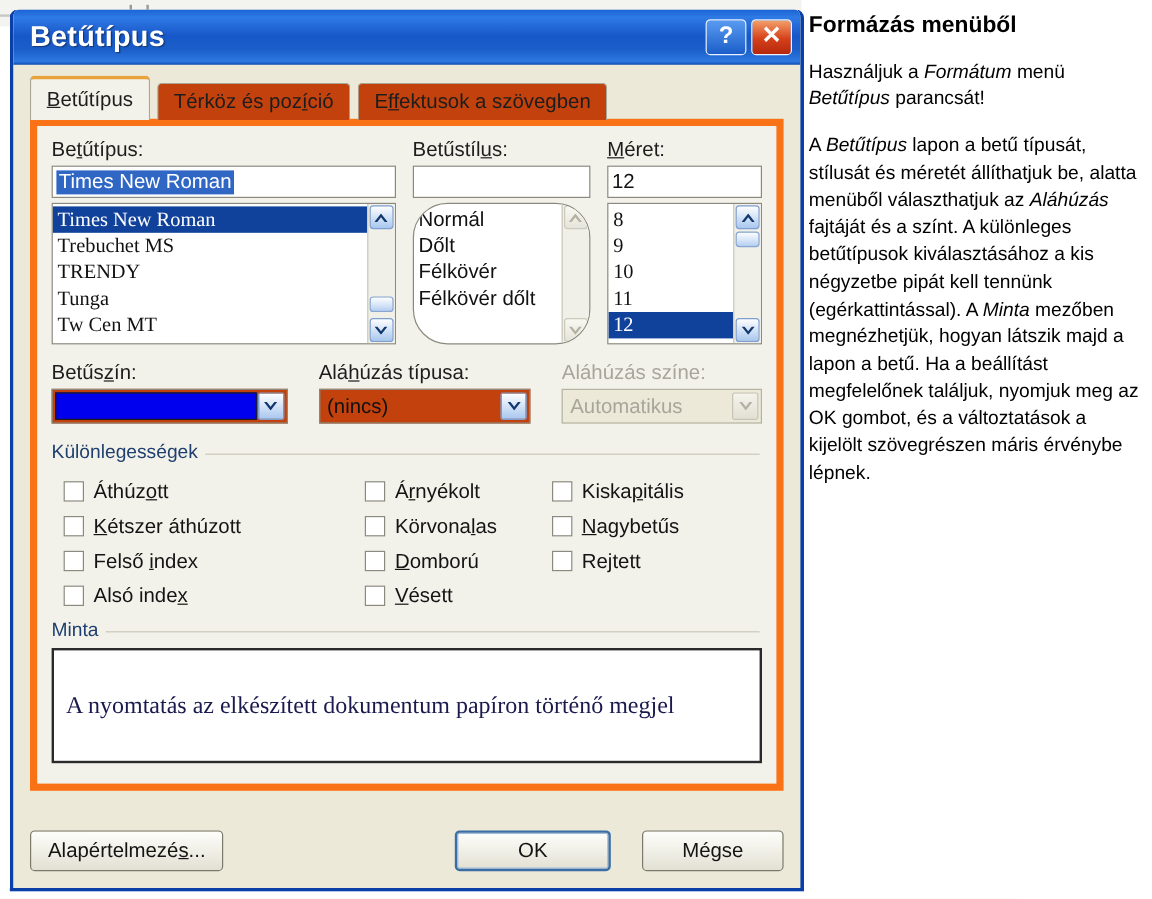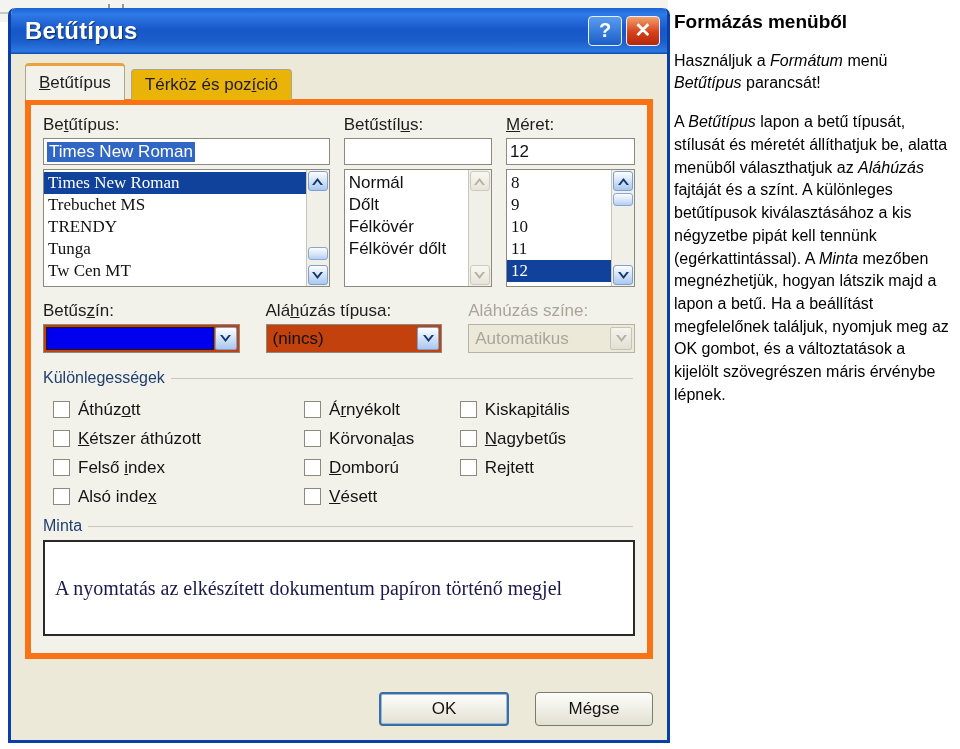--- a/index.html
+++ b/index.html
@@ -55,21 +55,21 @@
   .caption-btn.close{background:linear-gradient(180deg,#f3a06a,#d6401a 55%,#b4280c);}
   .caption-btn .glyph{line-height:1;transform:translateY(-1px);}
 
   
   .dlg-body{padding:12px 14px 0 14px;position:relative;height:calc(100% - 46px);box-sizing:border-box;}
 
   
   .tabrow{display:flex;align-items:flex-end;height:34px;position:relative;z-index:3;}
   .tab{
     height:30px;line-height:30px;padding:0 13px;
-    background:#eab308;
+    background:#c2410c;
     border:1px solid #a9a696;border-bottom:none;
     border-radius:4px 4px 0 0;
     font-size:17px;color:#1d1d1d;margin-right:6px;
     white-space:nowrap;
   }
   .tab.active{
     height:34px;line-height:33px;
     background:#f3f2ea;
     border-top:3px solid #e8a33d;
     box-shadow:inset 0 -1px 0 #f3f2ea;
@@ -263,20 +263,21 @@
     <div class="caption-btn close">
       <span class="glyph">✕</span>
     </div>
   </div>
 
   <div class="dlg-body">
 
     <div class="tabrow">
       <div class="tab active"><span class="u">B</span>etűtípus</div>
       <div class="tab">Térköz és poz<span class="u">í</span>ció</div>
+      <div class="tab">E<span class="u">ff</span>ektusok a szövegben</div>
     </div>
 
     <div class="tabpanel">
 
       <div class="sel-row">
 
         <div class="col-font">
           <div class="fieldlabel">Be<span class="u">t</span>űtípus:</div>
           <div class="txtbox">
             <span class="selected-text">Times New Roman</span>
@@ -303,21 +304,21 @@
               </div>
             </div>
           </div>
         </div>
 
         <div class="col-style">
           <div class="fieldlabel">Betűstíl<span class="u">u</span>s:</div>
           <div class="txtbox">
             <span></span>
           </div>
-          <div class="listbox sans" style="height:118px;">
+          <div class="listbox sans" style="height:118px;border-radius:29px;">
             <div class="items">
               <div class="item">Normál</div>
               <div class="item">Dőlt</div>
               <div class="item">Félkövér</div>
               <div class="item">Félkövér dőlt</div>
             </div>
             <div class="sbar dim">
               <div class="sbtn">
                 <svg width="11" height="7" viewBox="0 0 11 7">
                     <path d="M5.5 0 L11 7 L8.6 7 L5.5 3 L2.4 7 L0 7 Z" fill="#b3b1a3"></path>
@@ -467,20 +468,21 @@
         <div class="group-line"></div>
         <div class="group-title">Minta</div>
         <div class="minta-box">
           <div class="minta-text">A nyomtatás az elkészített dokumentum papíron történő megjel</div>
         </div>
       </div>
 
     </div>
 
     <div class="btnrow">
+      <div class="btn">Alapértelmezé<span class="u">s</span>...</div>
       <div class="spacer"></div>
       <div class="btn default ok">OK</div>
       <div class="btn cancel">Mégse</div>
     </div>
 
   </div>
 </div>
 
 <div id="notes">
   <h1>Formázás menüből</h1>

